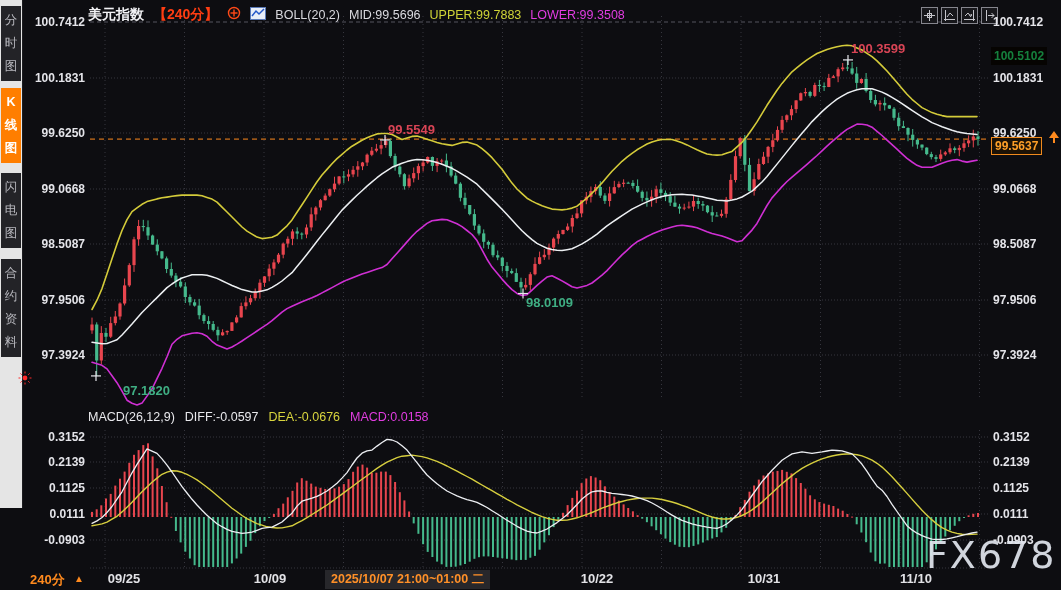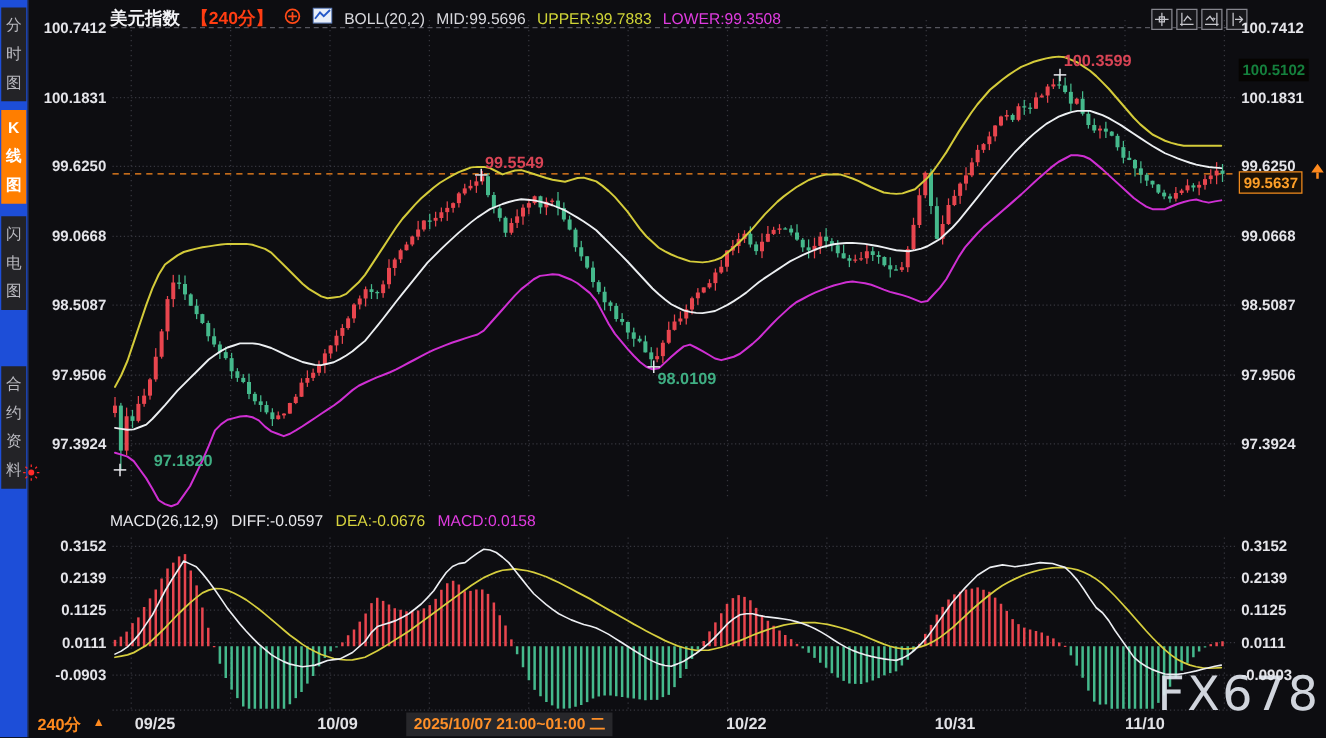--- a/index.html
+++ b/index.html
@@ -1,20 +1,20 @@
 <!DOCTYPE html>
 <html><head>
 <meta charset="utf-8">
 <style>
   html,body{margin:0;padding:0;background:#0d0d11;}
   #app{position:relative;width:1061px;height:590px;background:#0d0d11;overflow:hidden;
        font-family:"Liberation Sans","DejaVu Sans",sans-serif;-webkit-font-smoothing:antialiased;}
   #chart{position:absolute;left:0;top:0;}
   
-  .sidebar{position:absolute;left:0;top:0;width:22px;height:590px;background:#1d4ed8;border-right:1px solid #1c1c20;}
+  .sidebar{position:absolute;left:0;top:0;width:22px;height:508px;background:#e5e5e5;border-right:1px solid #1c1c20;}
   .vtab{position:absolute;left:1px;width:20px;background:#232327;color:#b9b9bf;font-size:12.5px;
         line-height:23px;text-align:center;word-break:break-all;padding:3px 0;cursor:pointer;}
   .vtab.active{background:#ff7e00;color:#ffffff;font-weight:bold;}
   
   .hdr{position:absolute;left:88px;top:5px;height:20px;display:flex;align-items:center;gap:9px;white-space:nowrap;}
   .hdr .sym{color:#f2f2f5;font-size:14px;font-weight:bold;}
   .hdr .per{color:#ff3d12;font-size:14px;font-weight:bold;}
   .hdr .boll{color:#d9d9de;font-size:12.5px;}
   .hdr .mid{color:#d9d9de;font-size:12.5px;}
   .hdr .up{color:#cfd437;font-size:12.5px;}
@@ -673,21 +673,21 @@
       <line x1="518" y1="293.4972228858098" x2="528" y2="293.4972228858098" stroke="#e8e8ee" stroke-width="1.2"></line>
       <line x1="523" y1="288.4972228858098" x2="523" y2="298.4972228858098" stroke="#e8e8ee" stroke-width="1.2"></line>
       <line x1="843" y1="59.91594003822366" x2="853" y2="59.91594003822366" stroke="#e8e8ee" stroke-width="1.2"></line>
       <line x1="848" y1="54.91594003822366" x2="848" y2="64.91594003822365" stroke="#e8e8ee" stroke-width="1.2"></line>
     </svg>
 
   <div class="sidebar">
     <div class="vtab" style="top:6px;">分时图</div>
     <div class="vtab active" style="top:88px;">K线图</div>
     <div class="vtab" style="top:173px;">闪电图</div>
-    <div class="vtab" style="top:259px;margin-top:34px;">合约资料</div>
+    <div class="vtab" style="top:259px;">合约资料</div>
   </div>
 
   <span class="alertdot">
     <svg width="14" height="14">
         <g stroke="#ff2a2a" stroke-width="1">
       <circle cx="7" cy="7" r="2.4" fill="#ff2a2a" stroke="none"></circle>
       <line x1="7" y1="0.5" x2="7" y2="2.5"></line>
           <line x1="7" y1="11.5" x2="7" y2="13.5"></line>
       <line x1="0.5" y1="7" x2="2.5" y2="7"></line>
           <line x1="11.5" y1="7" x2="13.5" y2="7"></line>
@@ -796,21 +796,21 @@
   <div class="axr" style="top:507px;">0.0111</div>
   <div class="axr" style="top:533px;">-0.0903</div>
 
   <div class="macdhdr">
     <span class="t1">MACD(26,12,9)</span>
     <span class="t1">DIFF:-0.0597</span>
     <span class="t2">DEA:-0.0676</span>
     <span class="t3">MACD:0.0158</span>
   </div>
 
-  <div class="ann green" style="left:97px;top:361px;padding-left:26px;">97.1820</div>
+  <div class="ann green" style="left:97px;top:383px;padding-left:26px;">97.1820</div>
   <div class="ann red" style="left:388px;top:122px;">99.5549</div>
   <div class="ann green" style="left:526px;top:295px;">98.0109</div>
   <div class="ann red" style="left:851px;top:41px;">100.3599</div>
 
   <div class="per-btn">240分</div>
   <div class="per-tri">▲</div>
   <div class="date" style="left:124px;">09/25</div>
   <div class="date" style="left:270px;">10/09</div>
   <div class="date" style="left:597px;">10/22</div>
   <div class="date" style="left:764px;">10/31</div>

